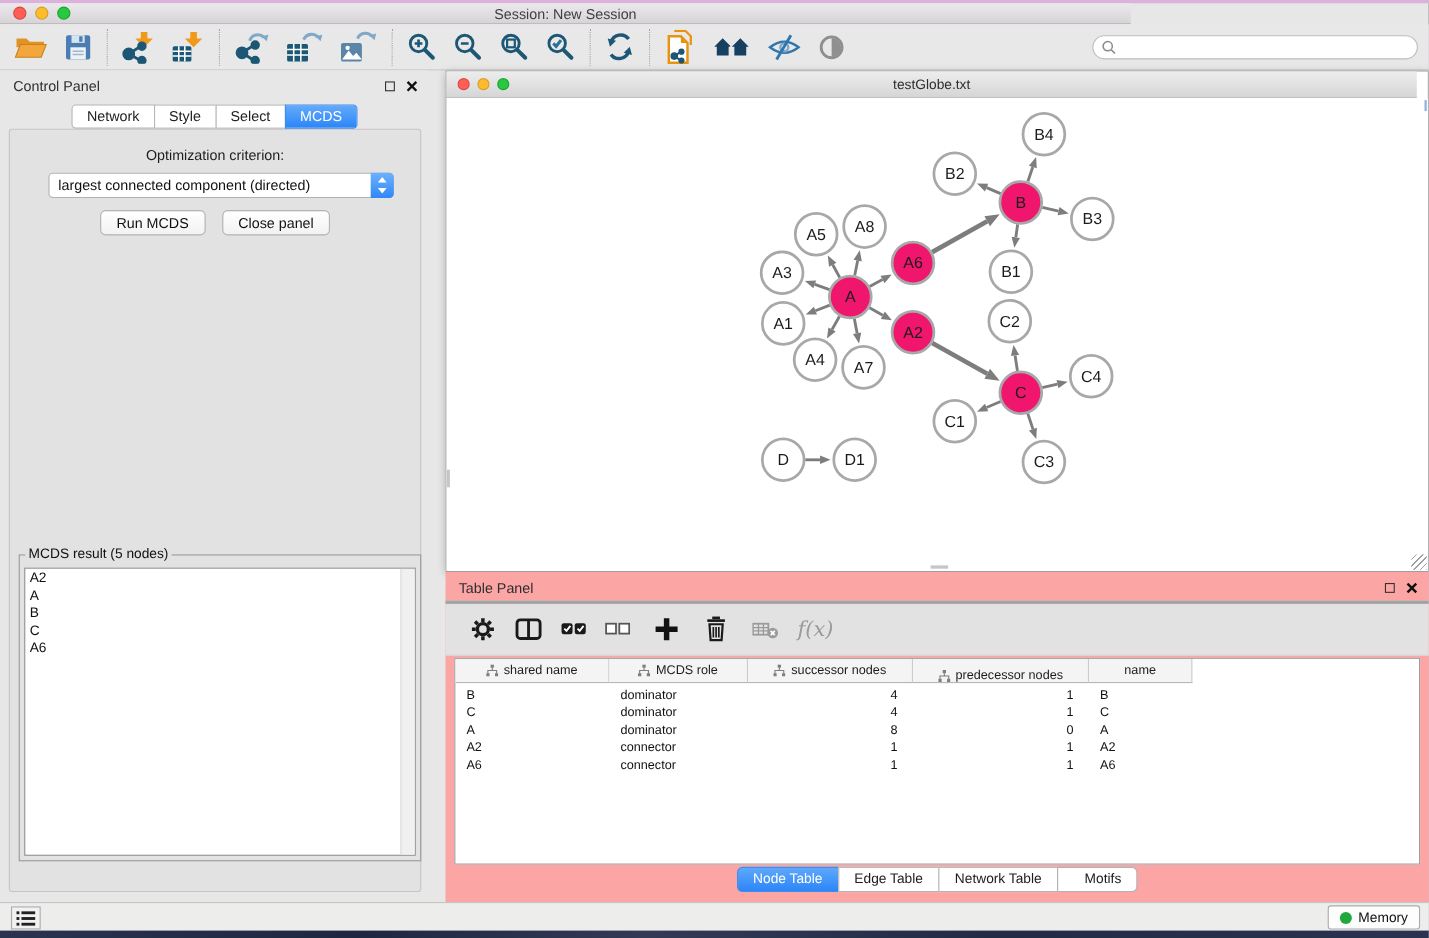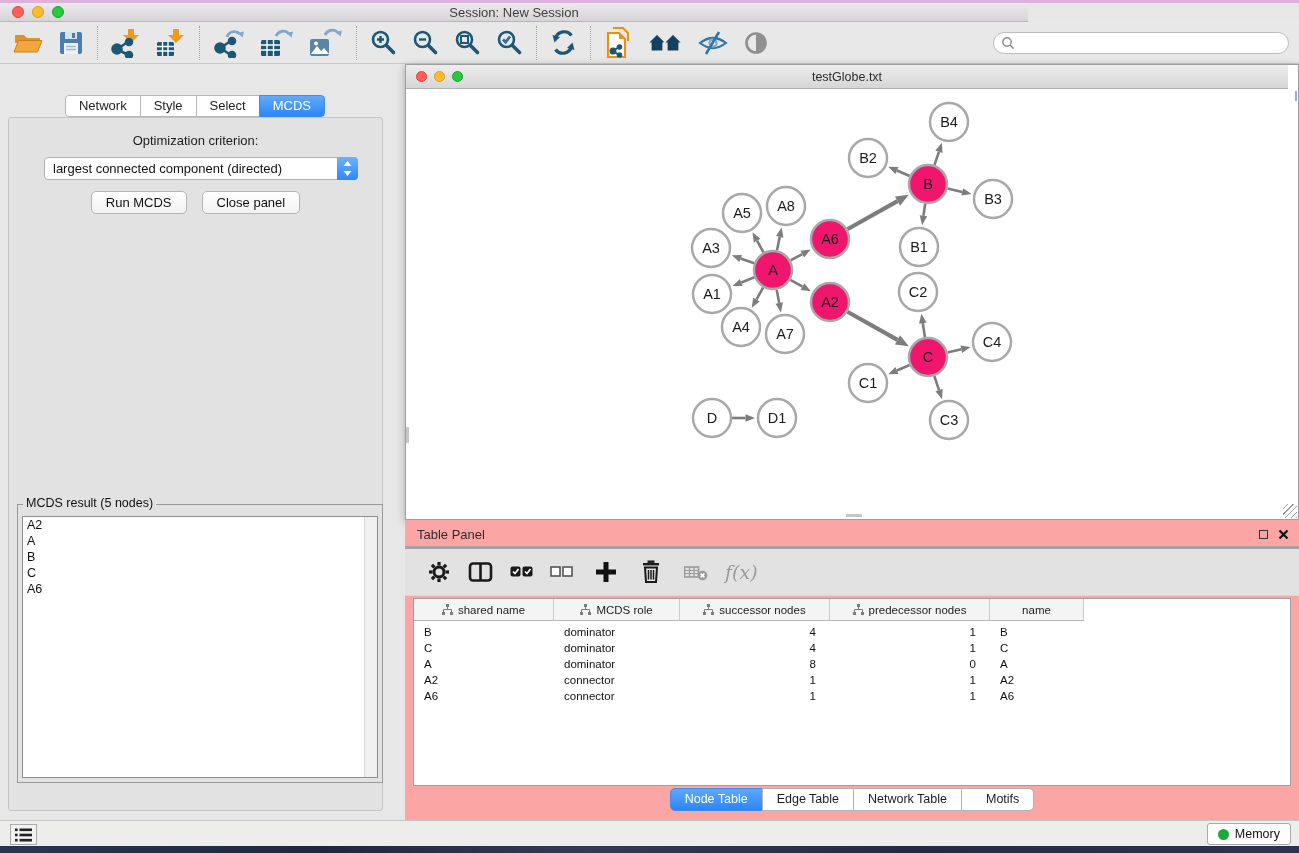--- a/index.html
+++ b/index.html
@@ -79,21 +79,21 @@
     border-top:3px solid #a3a3a3;border-bottom:1px solid #d8d7d8;display:flex;align-items:center;gap:17px;padding-left:22px;}
   .fx-label{font-family:"DejaVu Serif",serif;font-style:italic;font-size:19px;color:#9a9a9a;}
   #data-table{position:absolute;left:8px;top:78px;width:878px;height:188px;background:#fff;border:1px solid #9e9e9e;overflow:hidden;}
   #table-header-row{display:flex;height:22px;}
   .th{display:flex;align-items:center;justify-content:center;gap:5px;background:#f4f4f4;
     border-right:1px solid #cccccc;border-bottom:1px solid #b7b7b7;font-size:11.5px;color:#1c1c1c;height:22px;}
   #table-body{padding-top:3px;}
   .tr{display:flex;height:16px;align-items:center;}
   .td{font-size:11.5px;color:#111;padding-left:10px;}
   .td.num{text-align:right;padding-left:0;padding-right:14px;}
-  .col0{width:140px;}.col1{width:126px;}.col2{width:150px;}.col3{width:160px;}.col4{width:94px;}
+  .col0{width:140px;}.col1{width:126px;}.col2{width:150px;}.col3{width:160px;align-items:flex-end;}.col4{width:94px;}
   #tp-tabs{position:absolute;left:0;width:894px;top:268px;text-align:center;}
   .btab{display:inline-block;padding:3px 14px 4px;font-size:12.5px;background:#fff;
     border:1px solid #b3b3b3;margin-left:-1px;color:#1c1c1c;}
   .btab:first-child{border-top-left-radius:5px;border-bottom-left-radius:5px;margin-left:0;}
   .btab:last-child{border-top-right-radius:5px;border-bottom-right-radius:5px;padding-left:24px;}
   .btab.active{background:linear-gradient(#5ea8fb,#2c86f8);border-color:#3d8df0;color:#fff;}
 
   
   #statusbar{position:absolute;left:0;top:820px;width:1299px;height:26px;background:#ededec;border-top:1px solid #c6c5c6;}
   #list-btn{position:absolute;left:10px;top:3px;width:27px;height:21px;background:#f2f2f2;
@@ -271,20 +271,29 @@
     <div id="search-wrap">
       <svg width="14" height="14" viewBox="0 0 14 14">
           <circle cx="6" cy="6" r="4.2" stroke="#8a8a8a" stroke-width="1.4" fill="none"></circle>
           <line x1="9.2" y1="9.2" x2="12.6" y2="12.6" stroke="#8a8a8a" stroke-width="1.5"></line>
         </svg>
       <input id="search-input" placeholder="" style="">
     </div>
   </div>
 
   <div id="control-panel">
+    <div class="panel-head">
+      <span class="panel-title">Control Panel</span>
+      <span class="panel-head-icons">
+        <span class="float-box"></span>
+        <svg class="close-x" width="11" height="11" viewBox="0 0 11 11">
+            <path d="M1.5 1.5l8 8M9.5 1.5l-8 8" stroke="#111" stroke-width="2.2"></path>
+          </svg>
+      </span>
+    </div>
     <div id="control-tabs"><span class="ctab">Network</span><span class="ctab">Style</span><span class="ctab">Select</span><span class="ctab active">MCDS</span></div>
     <div id="cp-content">
       <div id="opt-label">Optimization criterion:</div>
       <div id="criterion-select">
         <span id="criterion-value">largest connected component (directed)</span>
         <span id="criterion-stepper">
           <svg width="9" height="15" viewBox="0 0 9 15">
               <polygon points="4.5,0 8.5,5 0.5,5" fill="#fff"></polygon>
               <polygon points="4.5,15 8.5,10 0.5,10" fill="#fff"></polygon>
             </svg>

